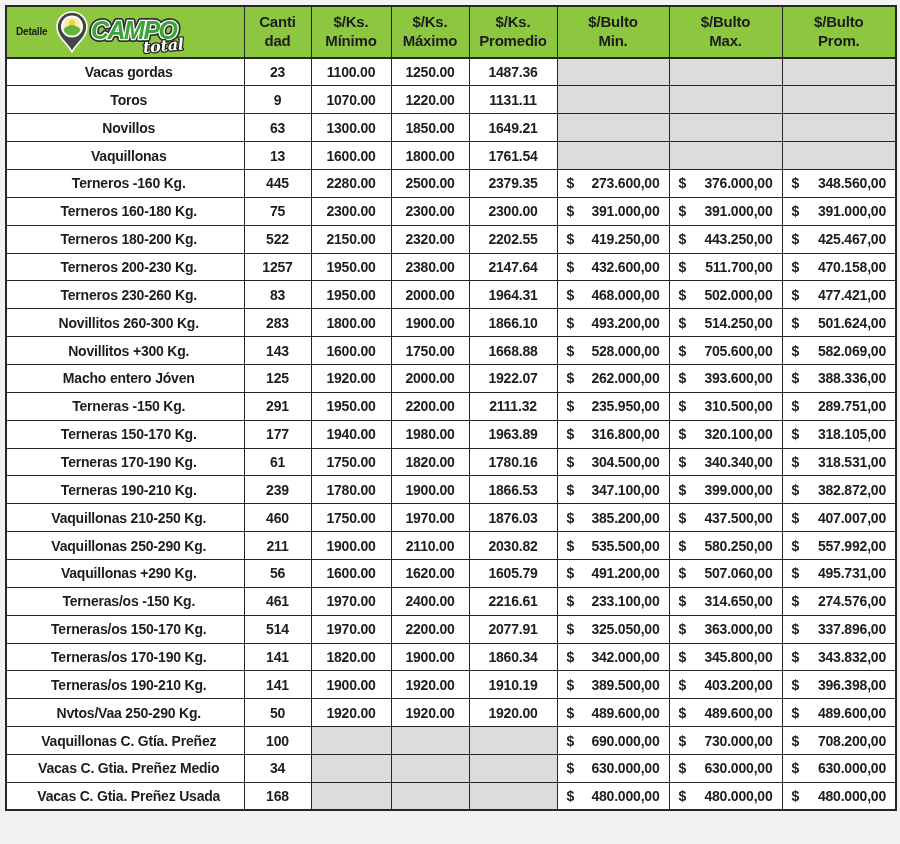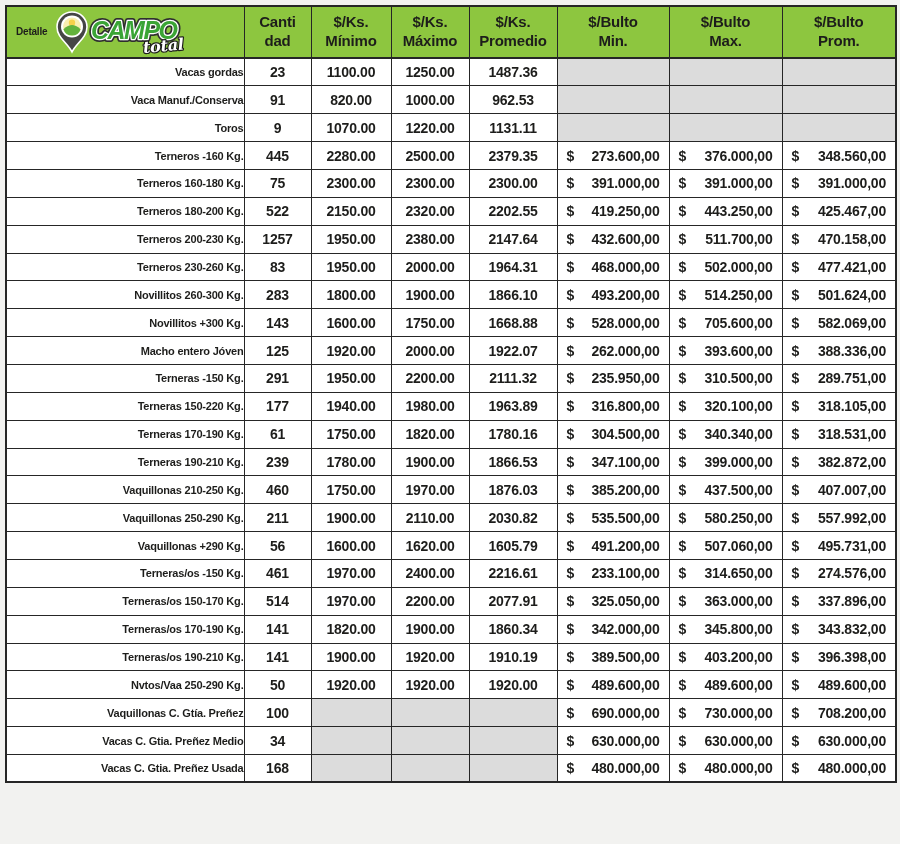--- a/index.html
+++ b/index.html
@@ -41,21 +41,21 @@
     line-height:1.25;
     vertical-align:middle;
     border-bottom:2px solid var(--border-dark);
   }
   thead th span{display:block;}
   .h-det{text-align:left;}
   .det-wrap{display:flex;align-items:center;gap:8px;padding-left:9px;}
   .det-label{font-size:10px;}
   .logo{flex:0 0 auto;margin-top:2px;}
   tbody td{height:27.86px;font-size:14px;vertical-align:middle;}
-  td.c-det{text-align:right;padding-left:7px;font-size:11px;}
+  td.c-det{text-align:center;padding-left:7px;font-size:14px;}
   td.c-cant,td.c-ks{text-align:center;}
   td.empty{background:var(--empty-gray);}
   td.c-bulto .money{
     display:flex;justify-content:space-between;align-items:center;
     padding:0 9px 0 9px;
   }
   td.c-bulto .cur{flex:0 0 auto;}
   td.c-bulto .val{flex:0 0 auto;}
 </style>
 </head>
@@ -128,40 +128,50 @@
         <td class="c-det">Vacas gordas</td>
         <td class="c-cant">23</td>
         <td class="c-ks">1100.00</td>
         <td class="c-ks">1250.00</td>
         <td class="c-ks">1487.36</td>
         <td class="c-bulto empty"></td>
         <td class="c-bulto empty"></td>
         <td class="c-bulto empty"></td>
       </tr>
       <tr>
-        <td class="c-det">Vaca Manuf./Conserva</td>
-        <td class="c-cant">91</td>
-        <td class="c-ks">820.00</td>
-        <td class="c-ks">1000.00</td>
-        <td class="c-ks">962.53</td>
-        <td class="c-bulto empty"></td>
-        <td class="c-bulto empty"></td>
-        <td class="c-bulto empty"></td>
-      </tr>
-      <tr>
         <td class="c-det">Toros</td>
         <td class="c-cant">9</td>
         <td class="c-ks">1070.00</td>
         <td class="c-ks">1220.00</td>
         <td class="c-ks">1131.11</td>
         <td class="c-bulto empty"></td>
         <td class="c-bulto empty"></td>
         <td class="c-bulto empty"></td>
       </tr>
       <tr>
+        <td class="c-det">Novillos</td>
+        <td class="c-cant">63</td>
+        <td class="c-ks">1300.00</td>
+        <td class="c-ks">1850.00</td>
+        <td class="c-ks">1649.21</td>
+        <td class="c-bulto empty"></td>
+        <td class="c-bulto empty"></td>
+        <td class="c-bulto empty"></td>
+      </tr>
+      <tr>
+        <td class="c-det">Vaquillonas</td>
+        <td class="c-cant">13</td>
+        <td class="c-ks">1600.00</td>
+        <td class="c-ks">1800.00</td>
+        <td class="c-ks">1761.54</td>
+        <td class="c-bulto empty"></td>
+        <td class="c-bulto empty"></td>
+        <td class="c-bulto empty"></td>
+      </tr>
+      <tr>
         <td class="c-det">Terneros -160 Kg.</td>
         <td class="c-cant">445</td>
         <td class="c-ks">2280.00</td>
         <td class="c-ks">2500.00</td>
         <td class="c-ks">2379.35</td>
         <td class="c-bulto">
           <div class="money">
             <span class="cur">$</span>
             <span class="val">273.600,00</span>
           </div>
@@ -373,21 +383,21 @@
           </div>
         </td>
         <td class="c-bulto">
           <div class="money">
             <span class="cur">$</span>
             <span class="val">289.751,00</span>
           </div>
         </td>
       </tr>
       <tr>
-        <td class="c-det">Terneras 150-220 Kg.</td>
+        <td class="c-det">Terneras 150-170 Kg.</td>
         <td class="c-cant">177</td>
         <td class="c-ks">1940.00</td>
         <td class="c-ks">1980.00</td>
         <td class="c-ks">1963.89</td>
         <td class="c-bulto">
           <div class="money">
             <span class="cur">$</span>
             <span class="val">316.800,00</span>
           </div>
         </td>

